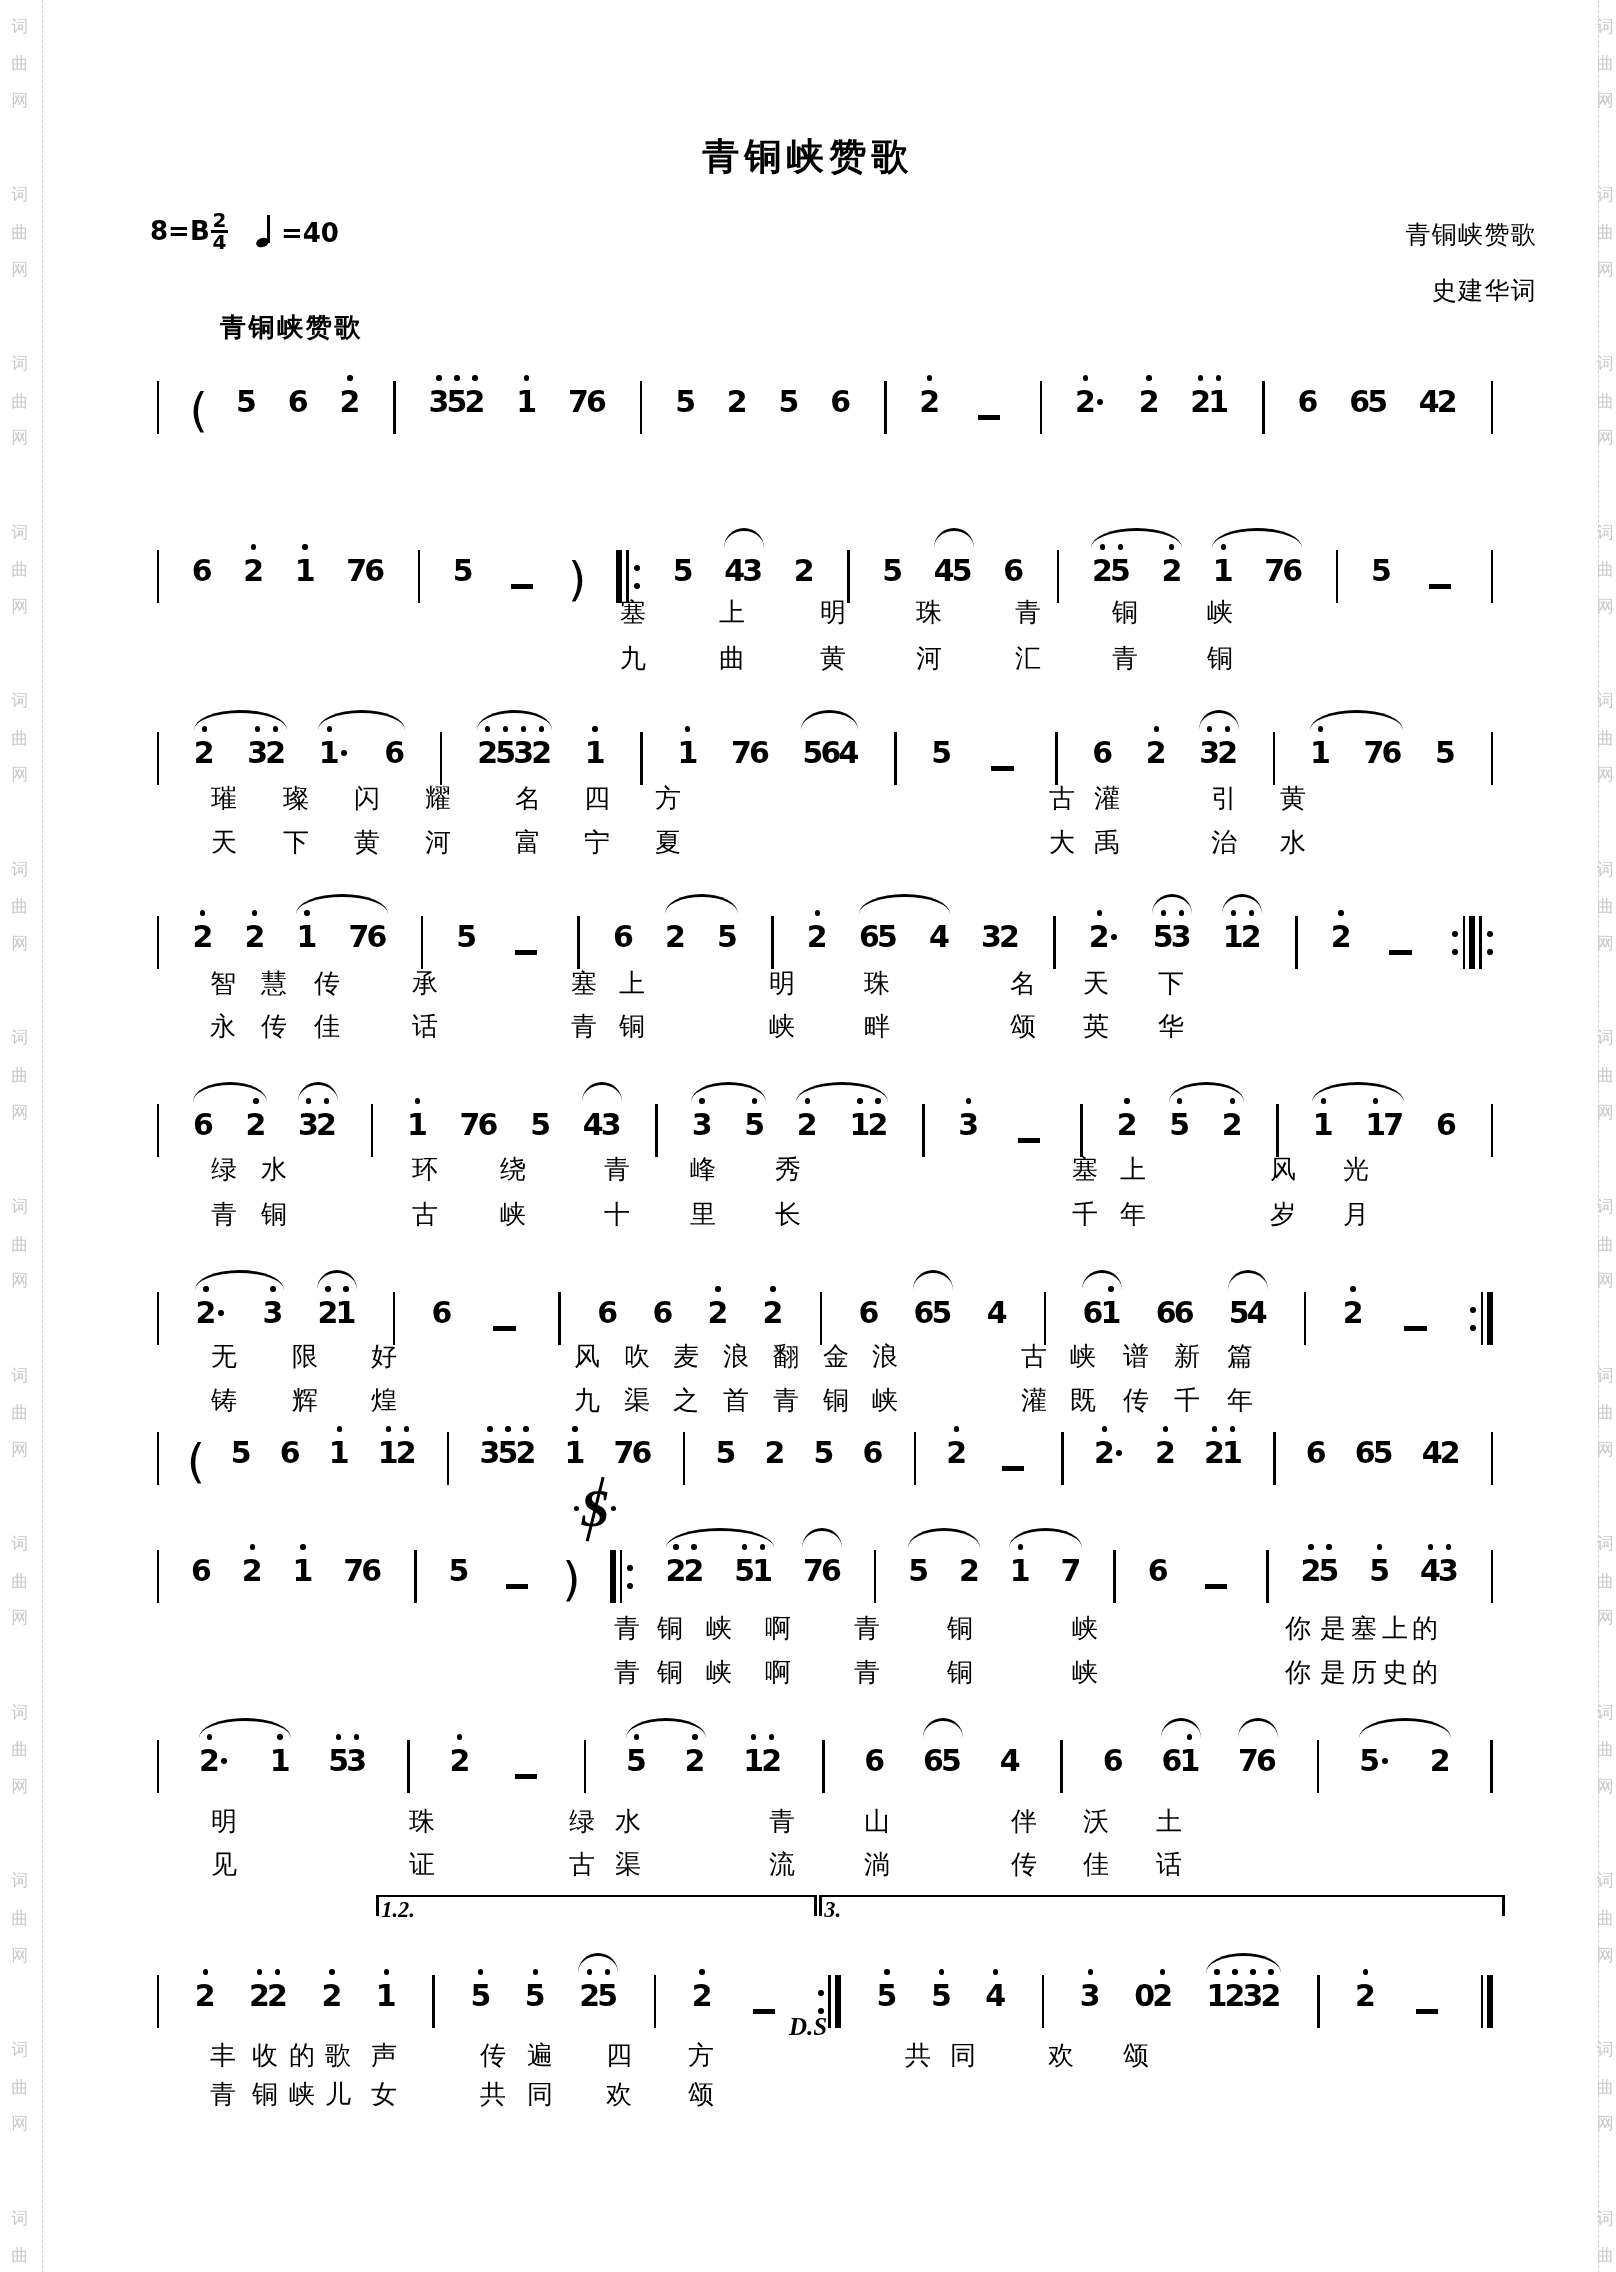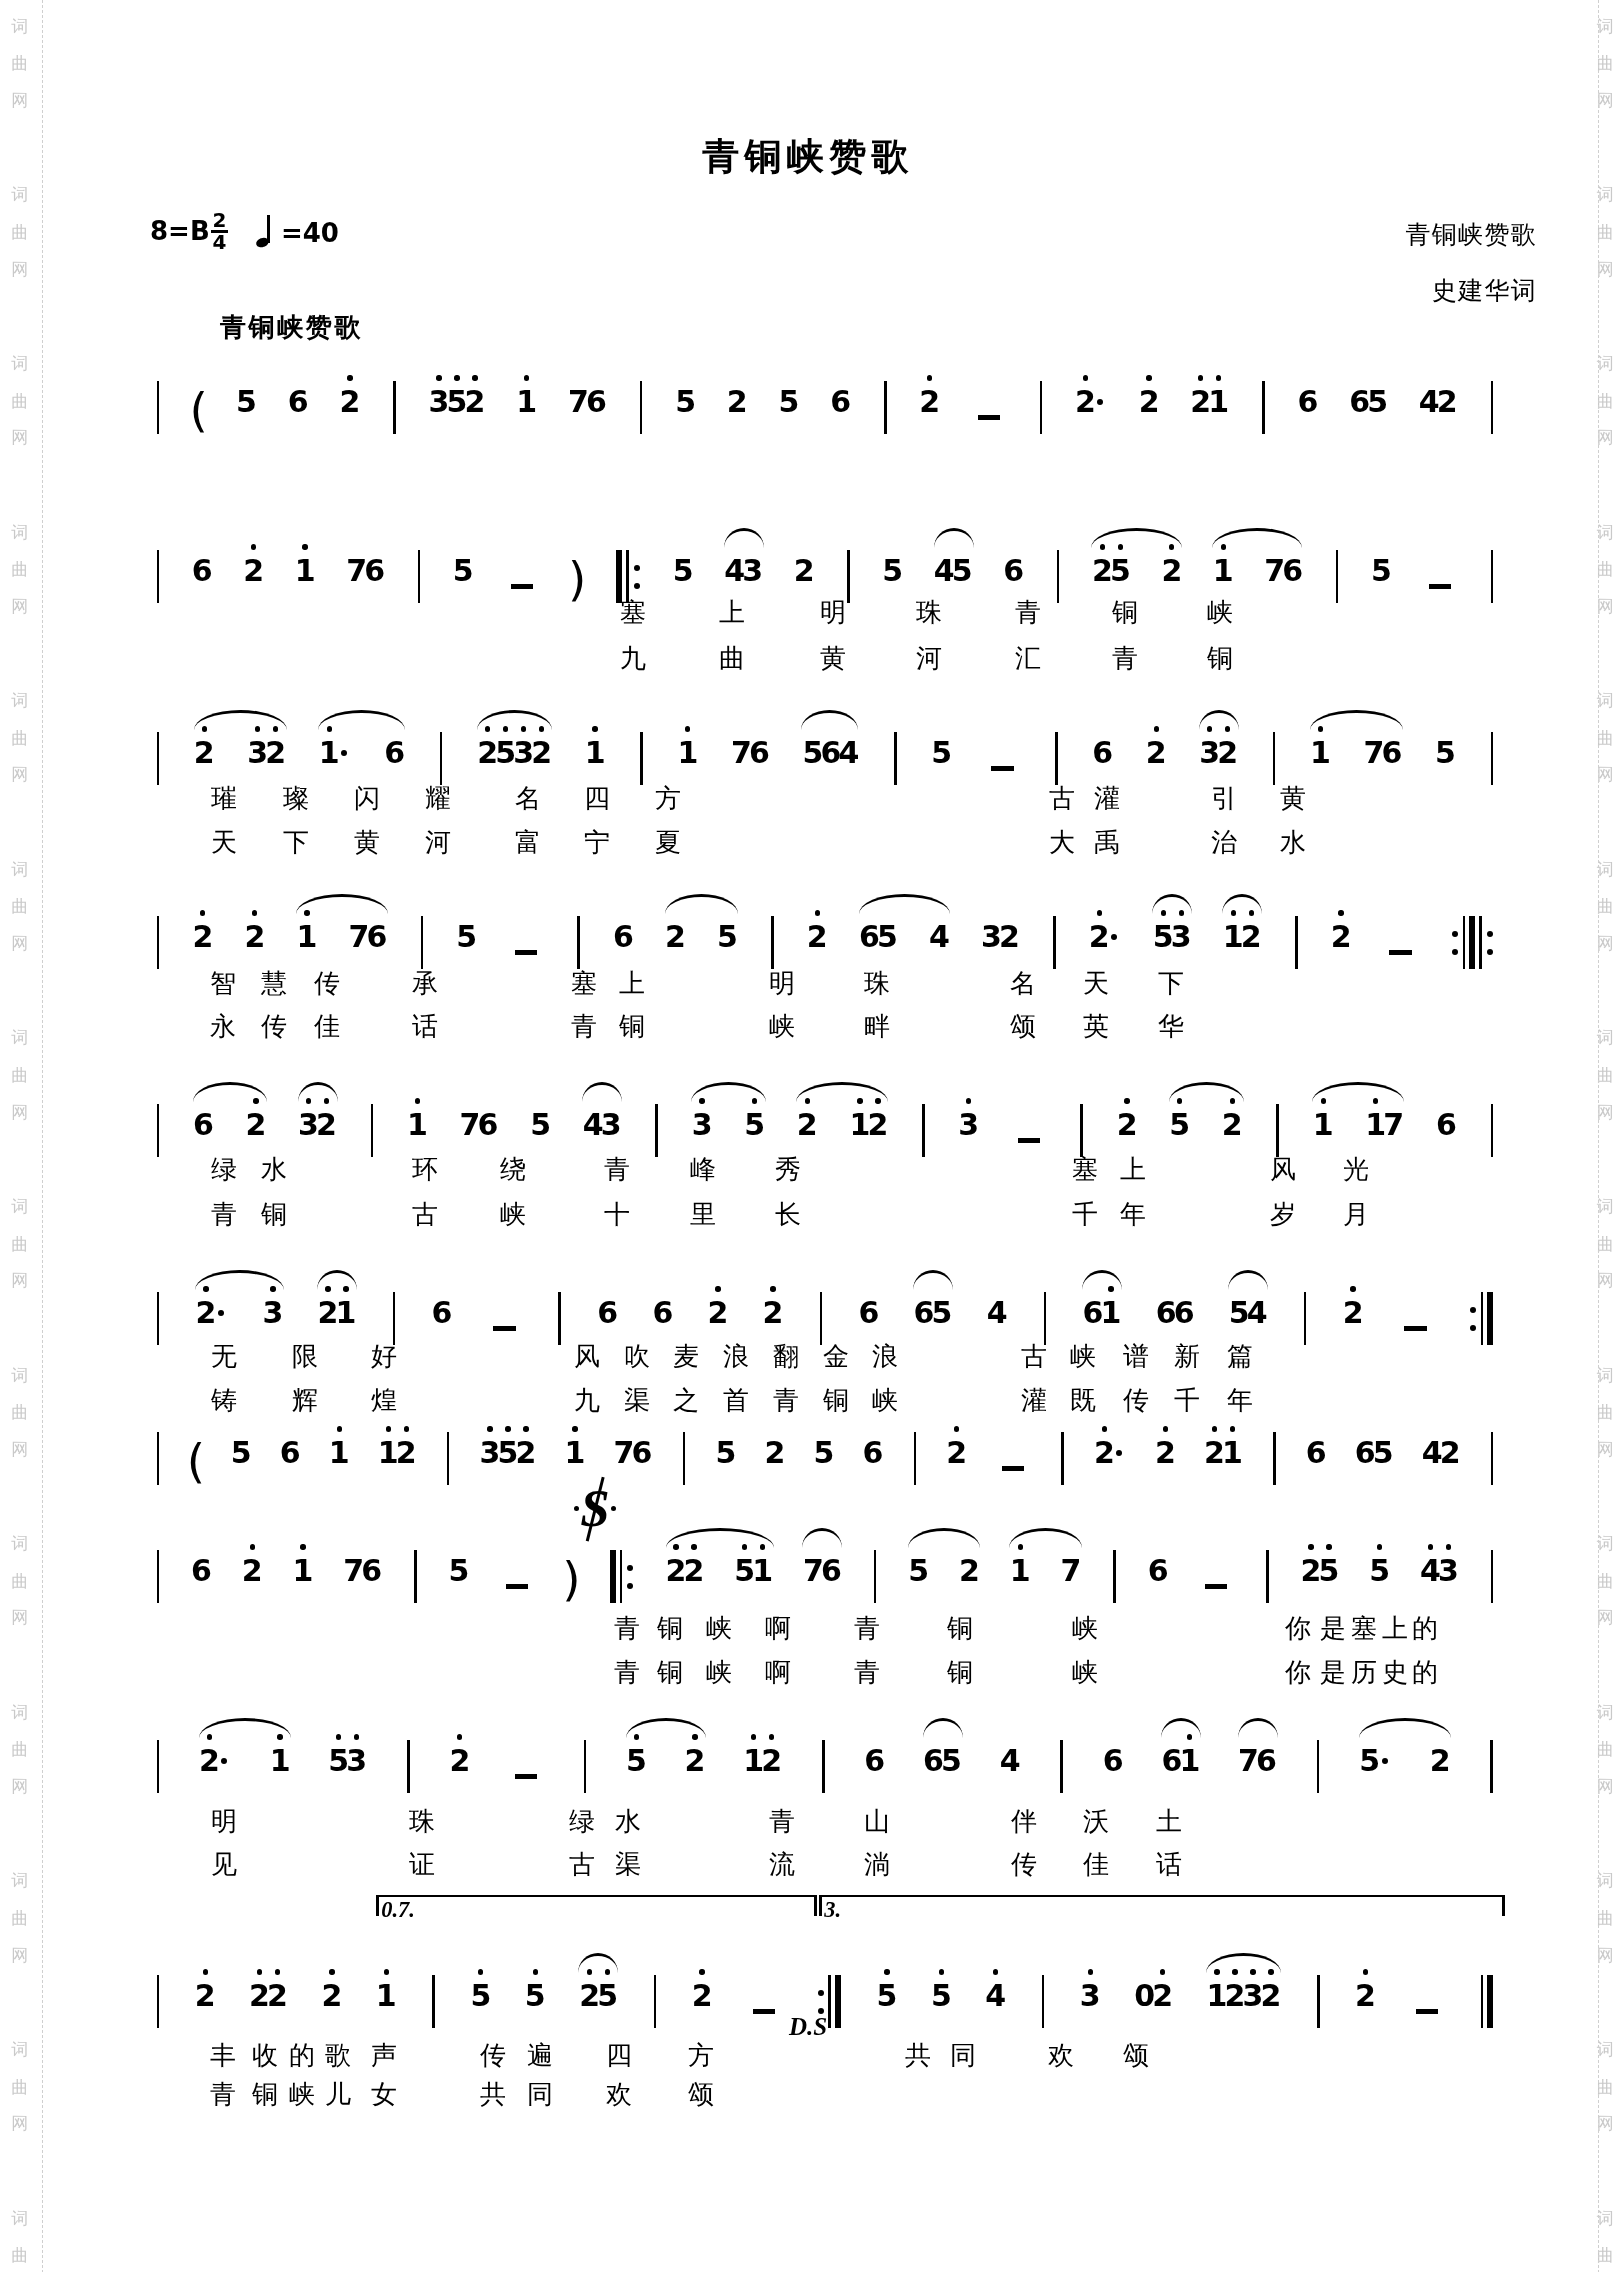--- a/index.html
+++ b/index.html
@@ -108,21 +108,21 @@
   <div class="segno">
     <span class="seg-s">S</span>
     <i class="seg-slash"></i>
     <i class="seg-d seg-d1"></i>
     <i class="seg-d seg-d2"></i>
   </div>
 
   <div class="volta volta1">
     <i class="vtick vtl"></i>
       <i class="vtick vtr"></i>
-    <span class="vlabel">0.7.</span>
+    <span class="vlabel">1.2.</span>
   </div>
   <div class="volta volta2">
     <i class="vtick vtl"></i>
       <i class="vtick vtr"></i>
     <span class="vlabel">3.</span>
   </div>
 
   <div class="ds">D.S</div>
 
 <div class="sys" style="top: 348px;">

